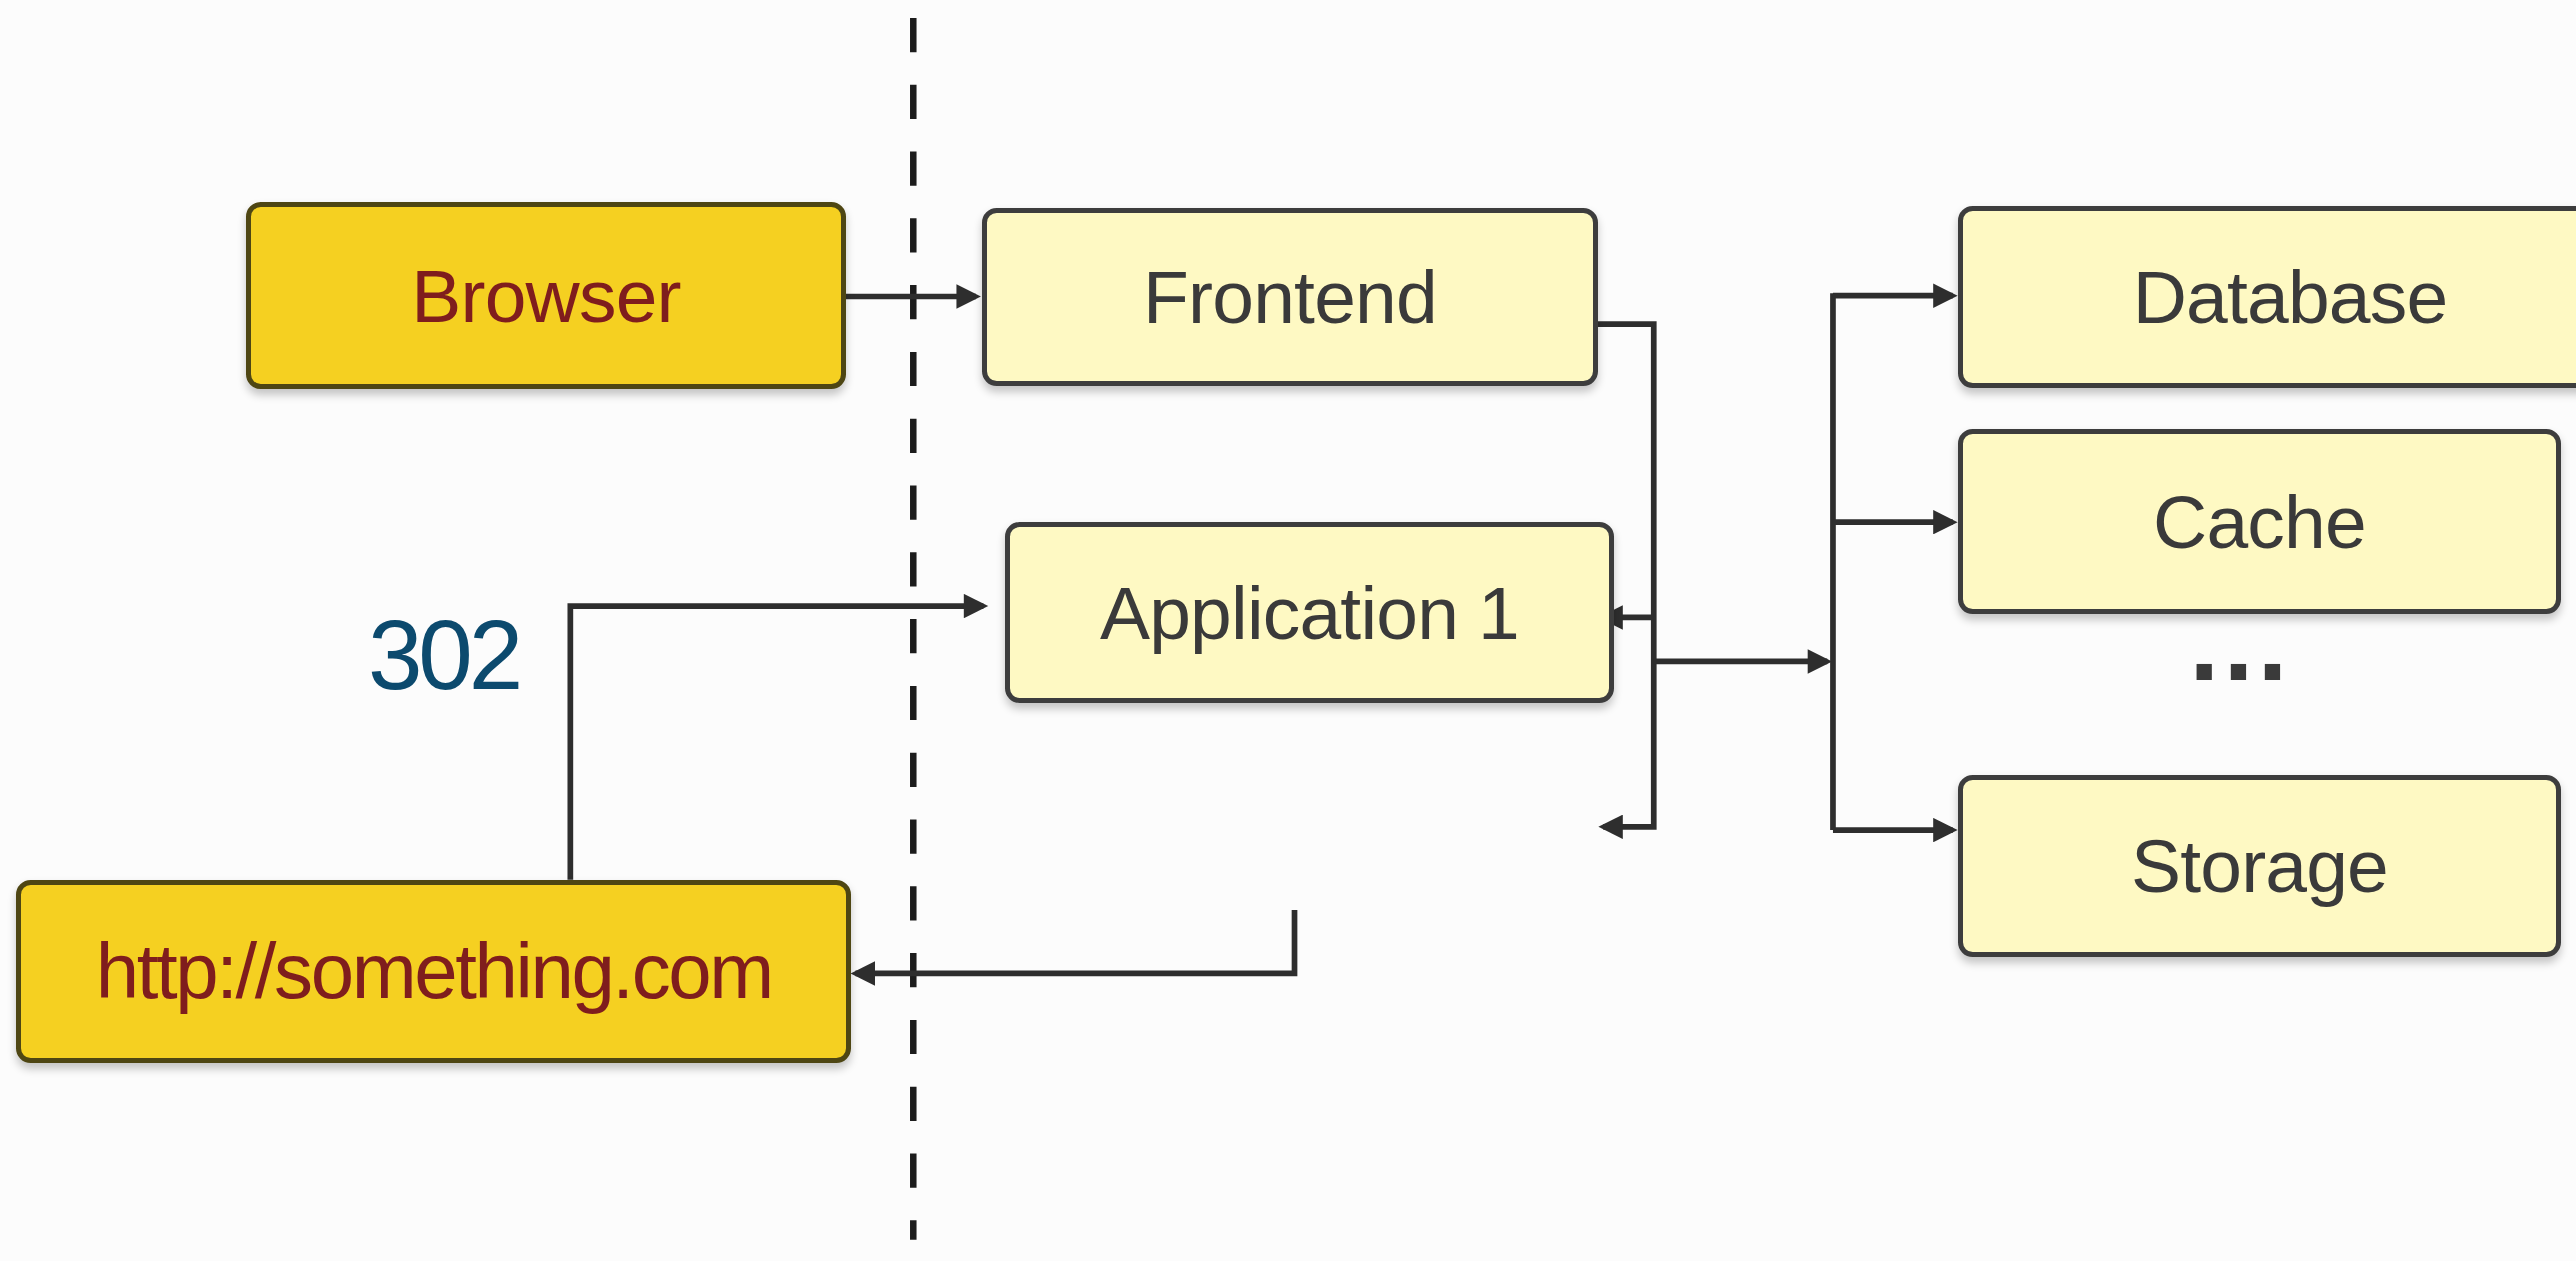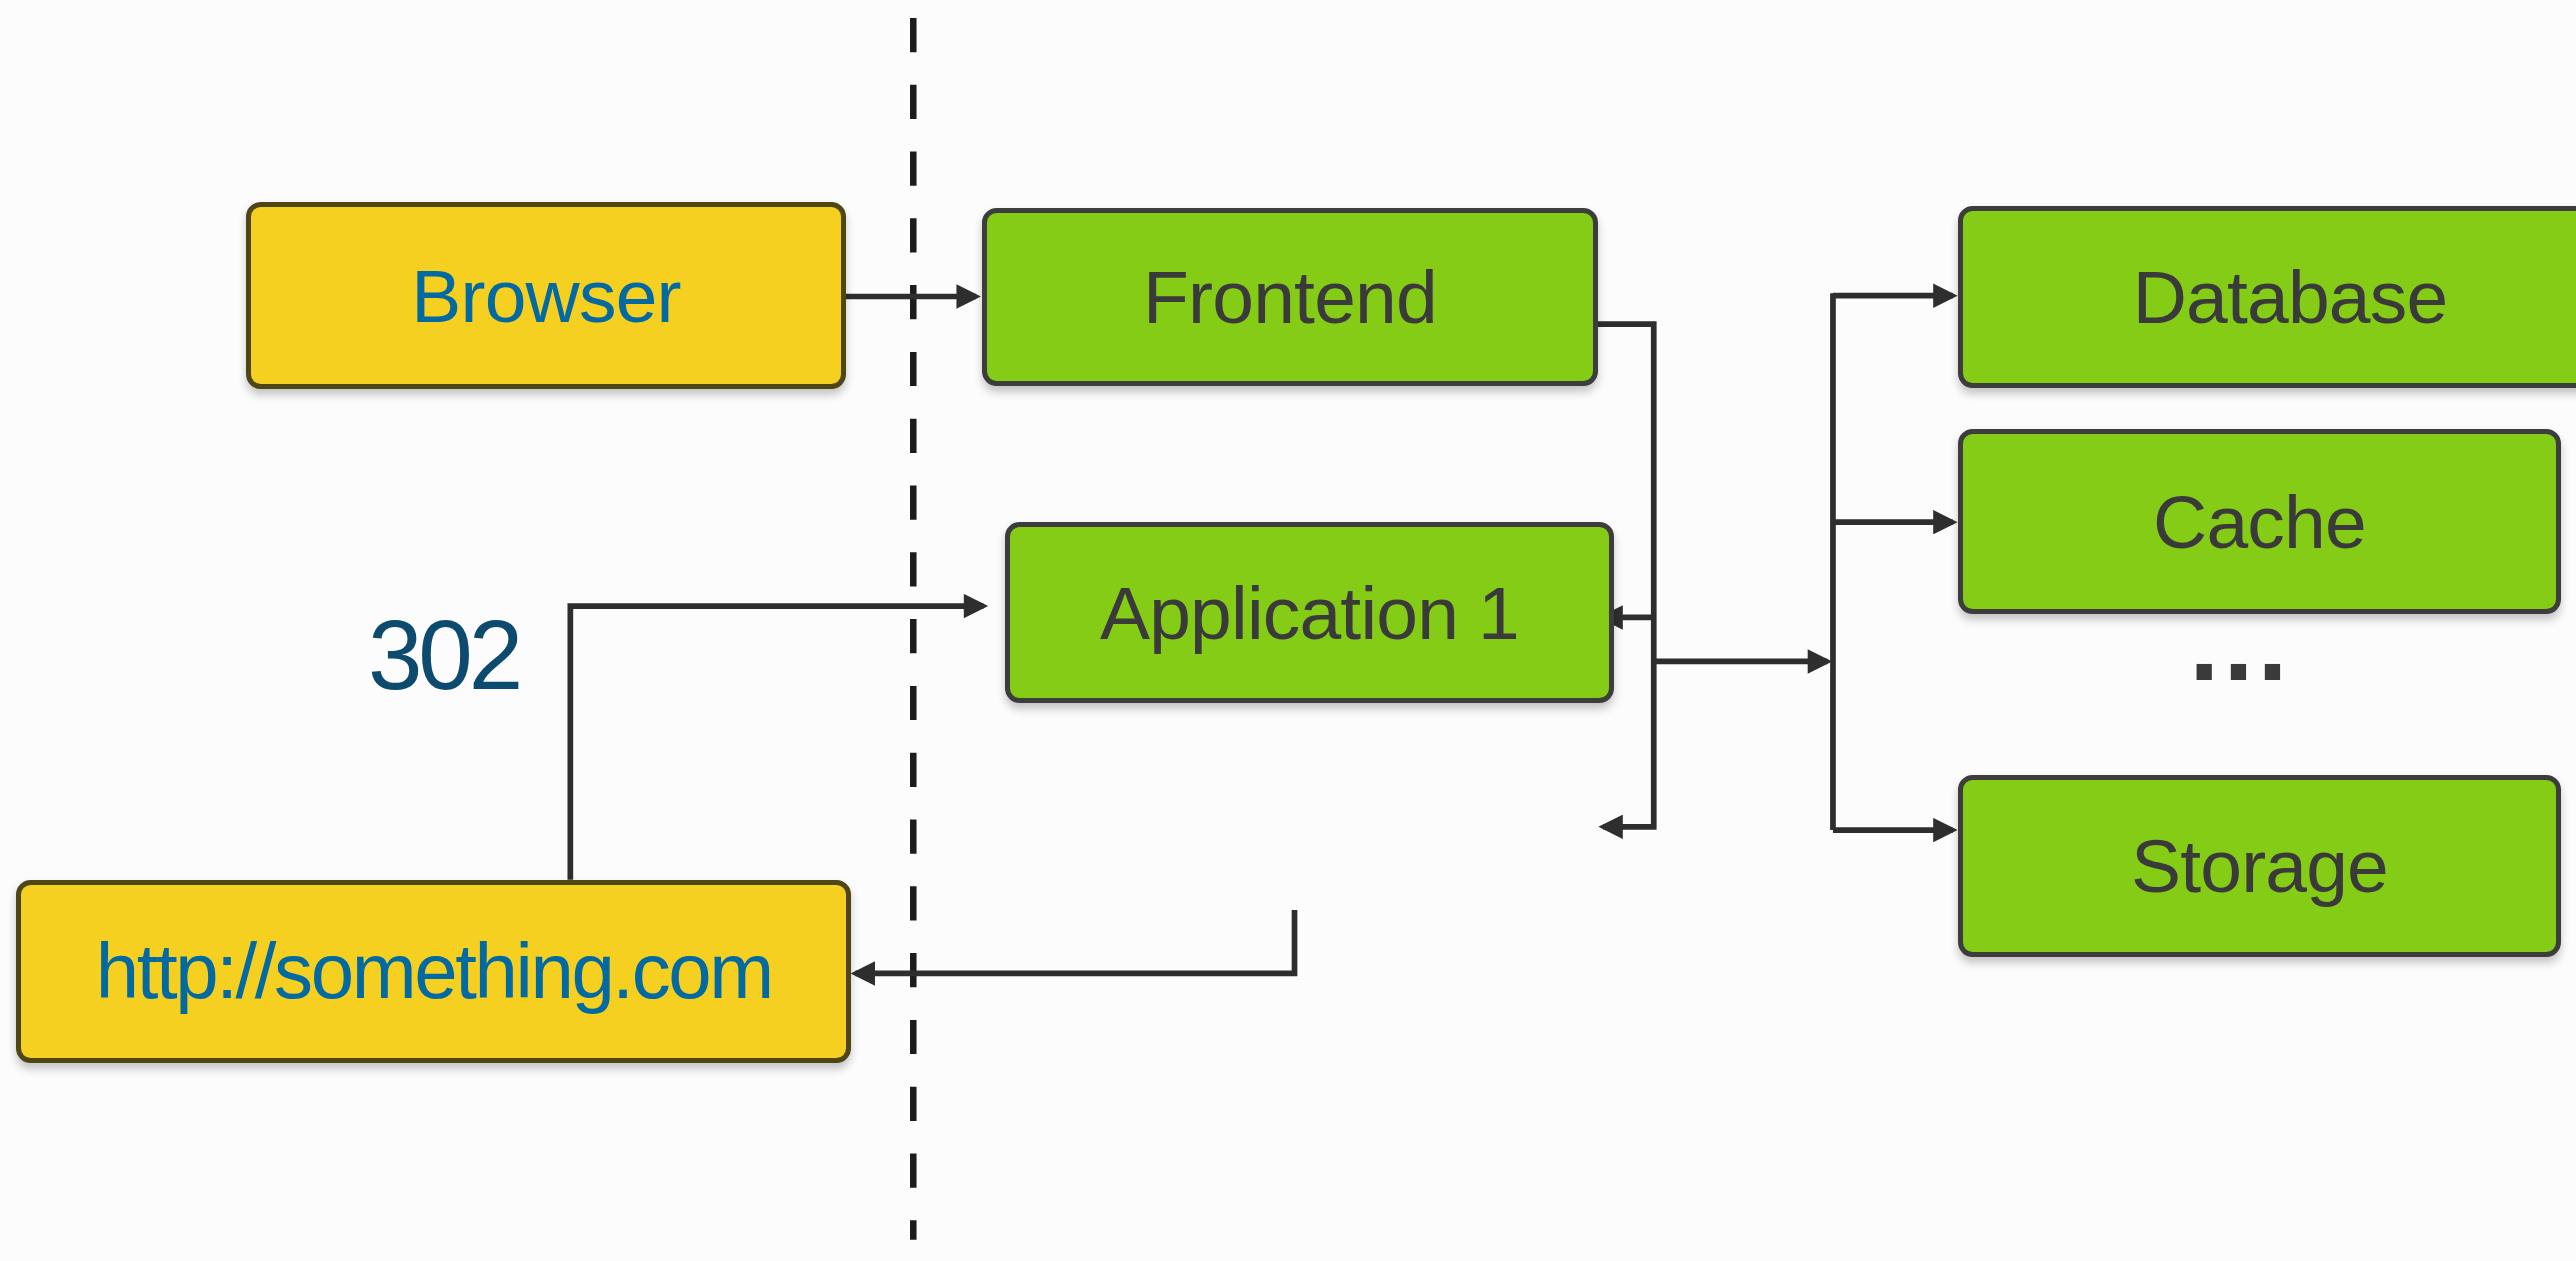--- a/index.html
+++ b/index.html
@@ -7,31 +7,31 @@
     position:relative;
     width:2576px;height:1261px;
     background:#fcfcfc;
     font-family:"Liberation Sans","DejaVu Sans",sans-serif;
     overflow:hidden;
   }
   #wires{position:absolute;left:0;top:0;width:2576px;height:1261px;pointer-events:none;}
   .node{
     position:absolute;box-sizing:border-box;
     display:flex;align-items:center;justify-content:center;
-    background:#84cc16;
+    background:#fef9c3;
     border:5.7px solid var(--box-border,#3d3d3d);
     border-radius:14.7px;
     box-shadow:0 5.7px 8.1px rgba(0,0,0,.22);
     color:var(--text,#3a3a3a);
     font-size:75px;letter-spacing:-0.8px;white-space:nowrap;
   }
   .node--accent{
     background:var(--accent,#f5d021);
     border-color:var(--accent-border,#4e4613);
-    color:#0369a1;
+    color:#7f1d1d;
   }
   .node--browser {left:246px; top:202px; width:600px; height:187px;}
   .node--frontend{left:982px;top:208px; width:616px; height:178px;}
   .node--app1    {left:989px;top:522px; width:609px; height:181px;margin-left:16px;}
   .node--app2    {left:989px;top:730px; width:609px; height:180px;}
   .node--database{left:1958px;top:206px; width:664px; height:182px;}
   .node--cache   {left:1958px;top:429px; width:603px; height:185px;}
   .node--storage {left:1958px;top:736px; width:603px; height:182px;margin-top:39px;}
   .node--url     {left:16.3px;  top:880px;width:835px;height:183px; font-size:78px;letter-spacing:-2.4px;}
   .redirect-code{

